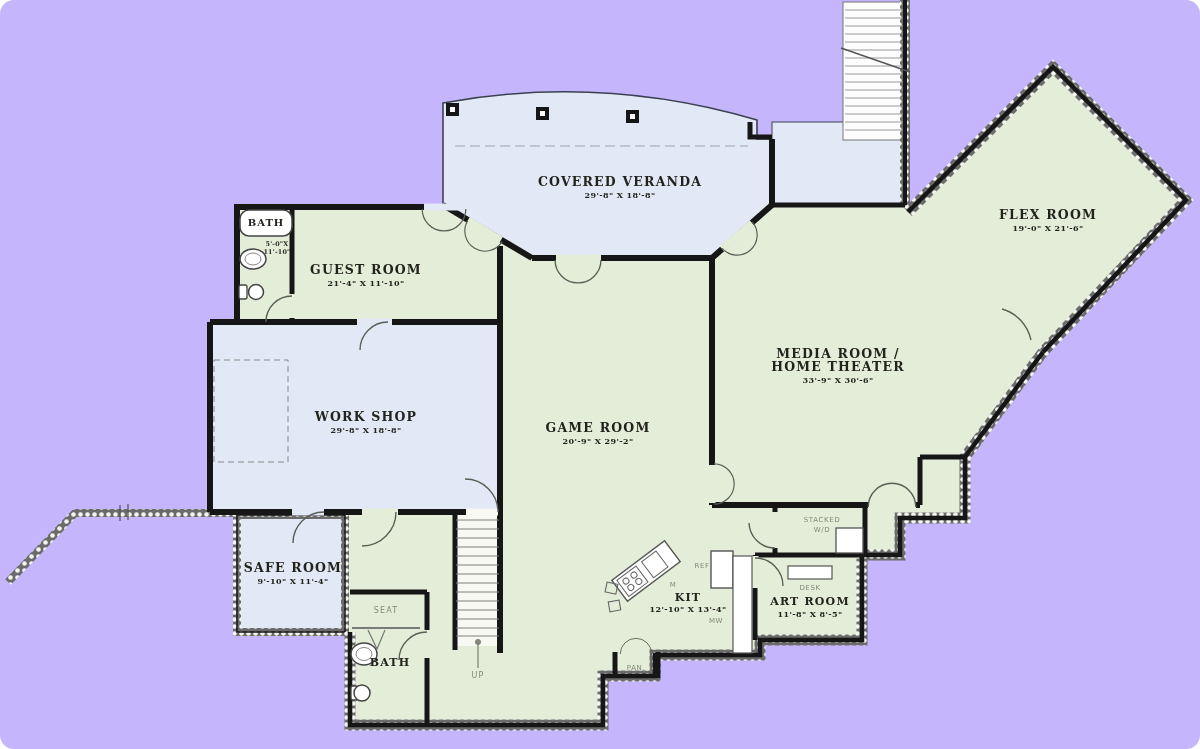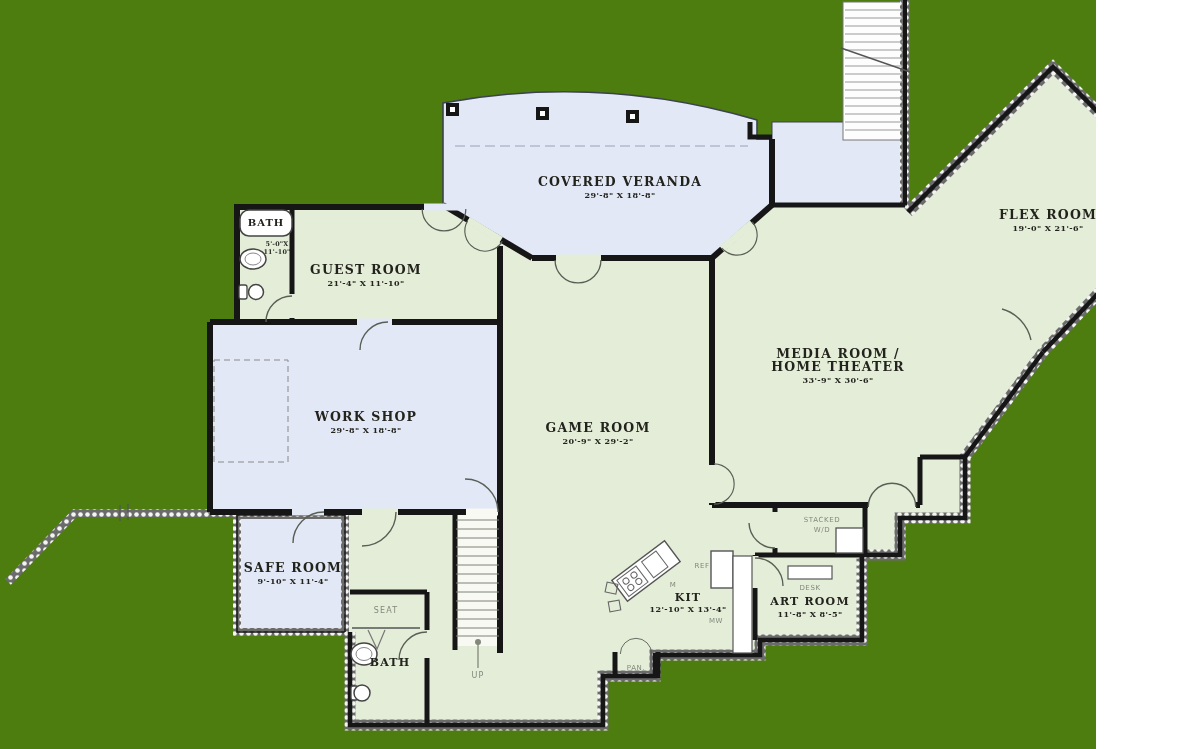--- a/index.html
+++ b/index.html
@@ -1,16 +1,16 @@
 <!DOCTYPE html>
 <html><head>
 <meta charset="utf-8">
 <style>
   html,body{margin:0;padding:0;background:#fff;}
-  .stage{width:1096px;height:749px;position:relative;background:#4d7c0f;overflow:hidden;}
+  .stage{width:1200px;height:749px;position:relative;background:#c4b5fd;overflow:hidden;border-radius:14px;}
   svg{display:block;}
   text{pointer-events:none;}
   .room-name{font:700 12.5px "DejaVu Serif",serif;fill:#23231d;letter-spacing:1.2px;text-anchor:middle;}
   .room-name.sm{font-size:11px;}
   .room-dims{font:700 8px "DejaVu Serif",serif;fill:#23231d;letter-spacing:.4px;text-anchor:middle;}
   .tub-label{font:700 10px "DejaVu Serif",serif;fill:#23231d;letter-spacing:1px;text-anchor:middle;}
   .tiny-dims{font:700 6.4px "DejaVu Serif",serif;fill:#2c2c26;text-anchor:middle;letter-spacing:.2px;}
   .gray-label{font:400 8px "DejaVu Sans",sans-serif;fill:#83887b;letter-spacing:1.2px;text-anchor:middle;}
   .gray-label.xs{font-size:7px;letter-spacing:.6px;}
 </style>

